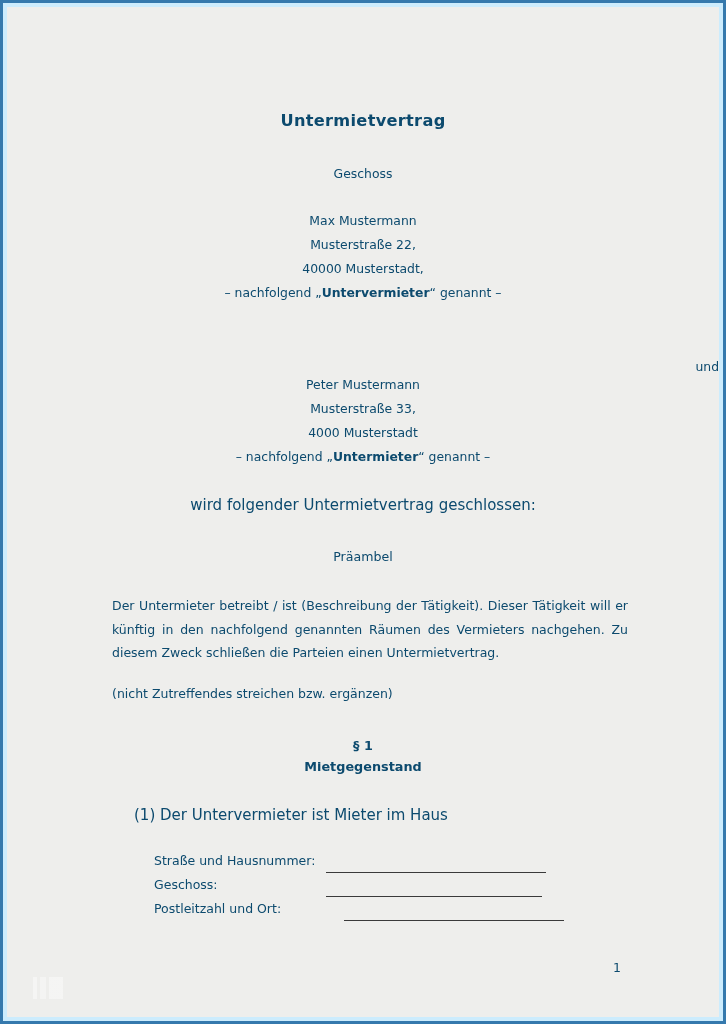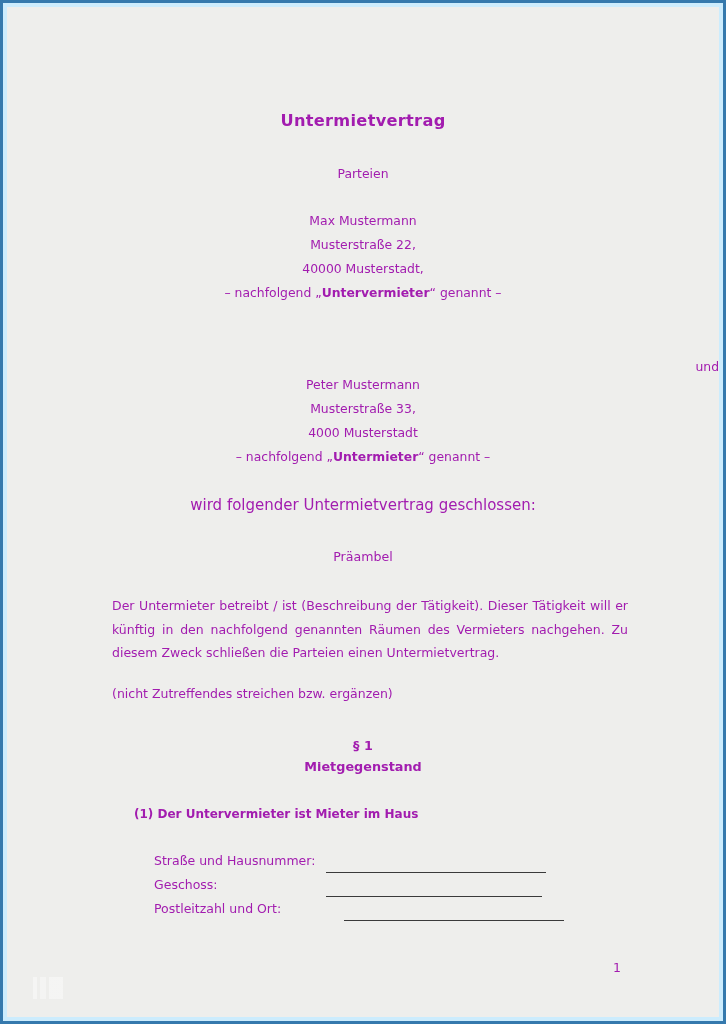--- a/index.html
+++ b/index.html
@@ -61,21 +61,21 @@
     opacity: 0.8;
     pointer-events: none;
   }
 
   .doc-body {
     position: absolute;
     left: 0;
     top: 0;
     width: 100%;
     height: 100%;
-    color: #a21caf;
+    color: #0c4a6e;
     font-size: 12.6px;
     line-height: 1.0;
   }
 
   .doc-title {
     position: absolute;
     left: 0;
     right: 0;
     top: 106px;
     text-align: center;
@@ -175,22 +175,21 @@
     top: 754px;
     text-align: center;
     font-size: 12.8px;
     font-weight: bold;
   }
 
   .clause-one {
     position: absolute;
     left: 127px;
     top: 801px;
-    font-size: 12px;
-    font-weight: bold;
+    font-size: 15px;
   }
 
   .fields {
     position: absolute;
     left: 147px;
     top: 848px;
     font-size: 12.5px;
     width: 480px;
   }
 
@@ -225,21 +224,21 @@
 <div class="page-frame">
   <div class="page-inner-border">
     <div class="page-sheet">
 
       <div class="watermark"></div>
 
       <div class="doc-body">
 
         <div class="doc-title">Untermietvertrag</div>
 
-        <div class="between-label">Parteien</div>
+        <div class="between-label">Geschoss</div>
 
         <div class="party-block party-a">
           <div class="pline">Max Mustermann</div>
           <div class="pline">Musterstraße 22,</div>
           <div class="pline">40000 Musterstadt,</div>
           <div class="pline designation"><span>– nachfolgend „</span><b>Untervermieter</b><span>“ genannt –</span></div>
         </div>
 
         <div class="und-label">und</div>
 

